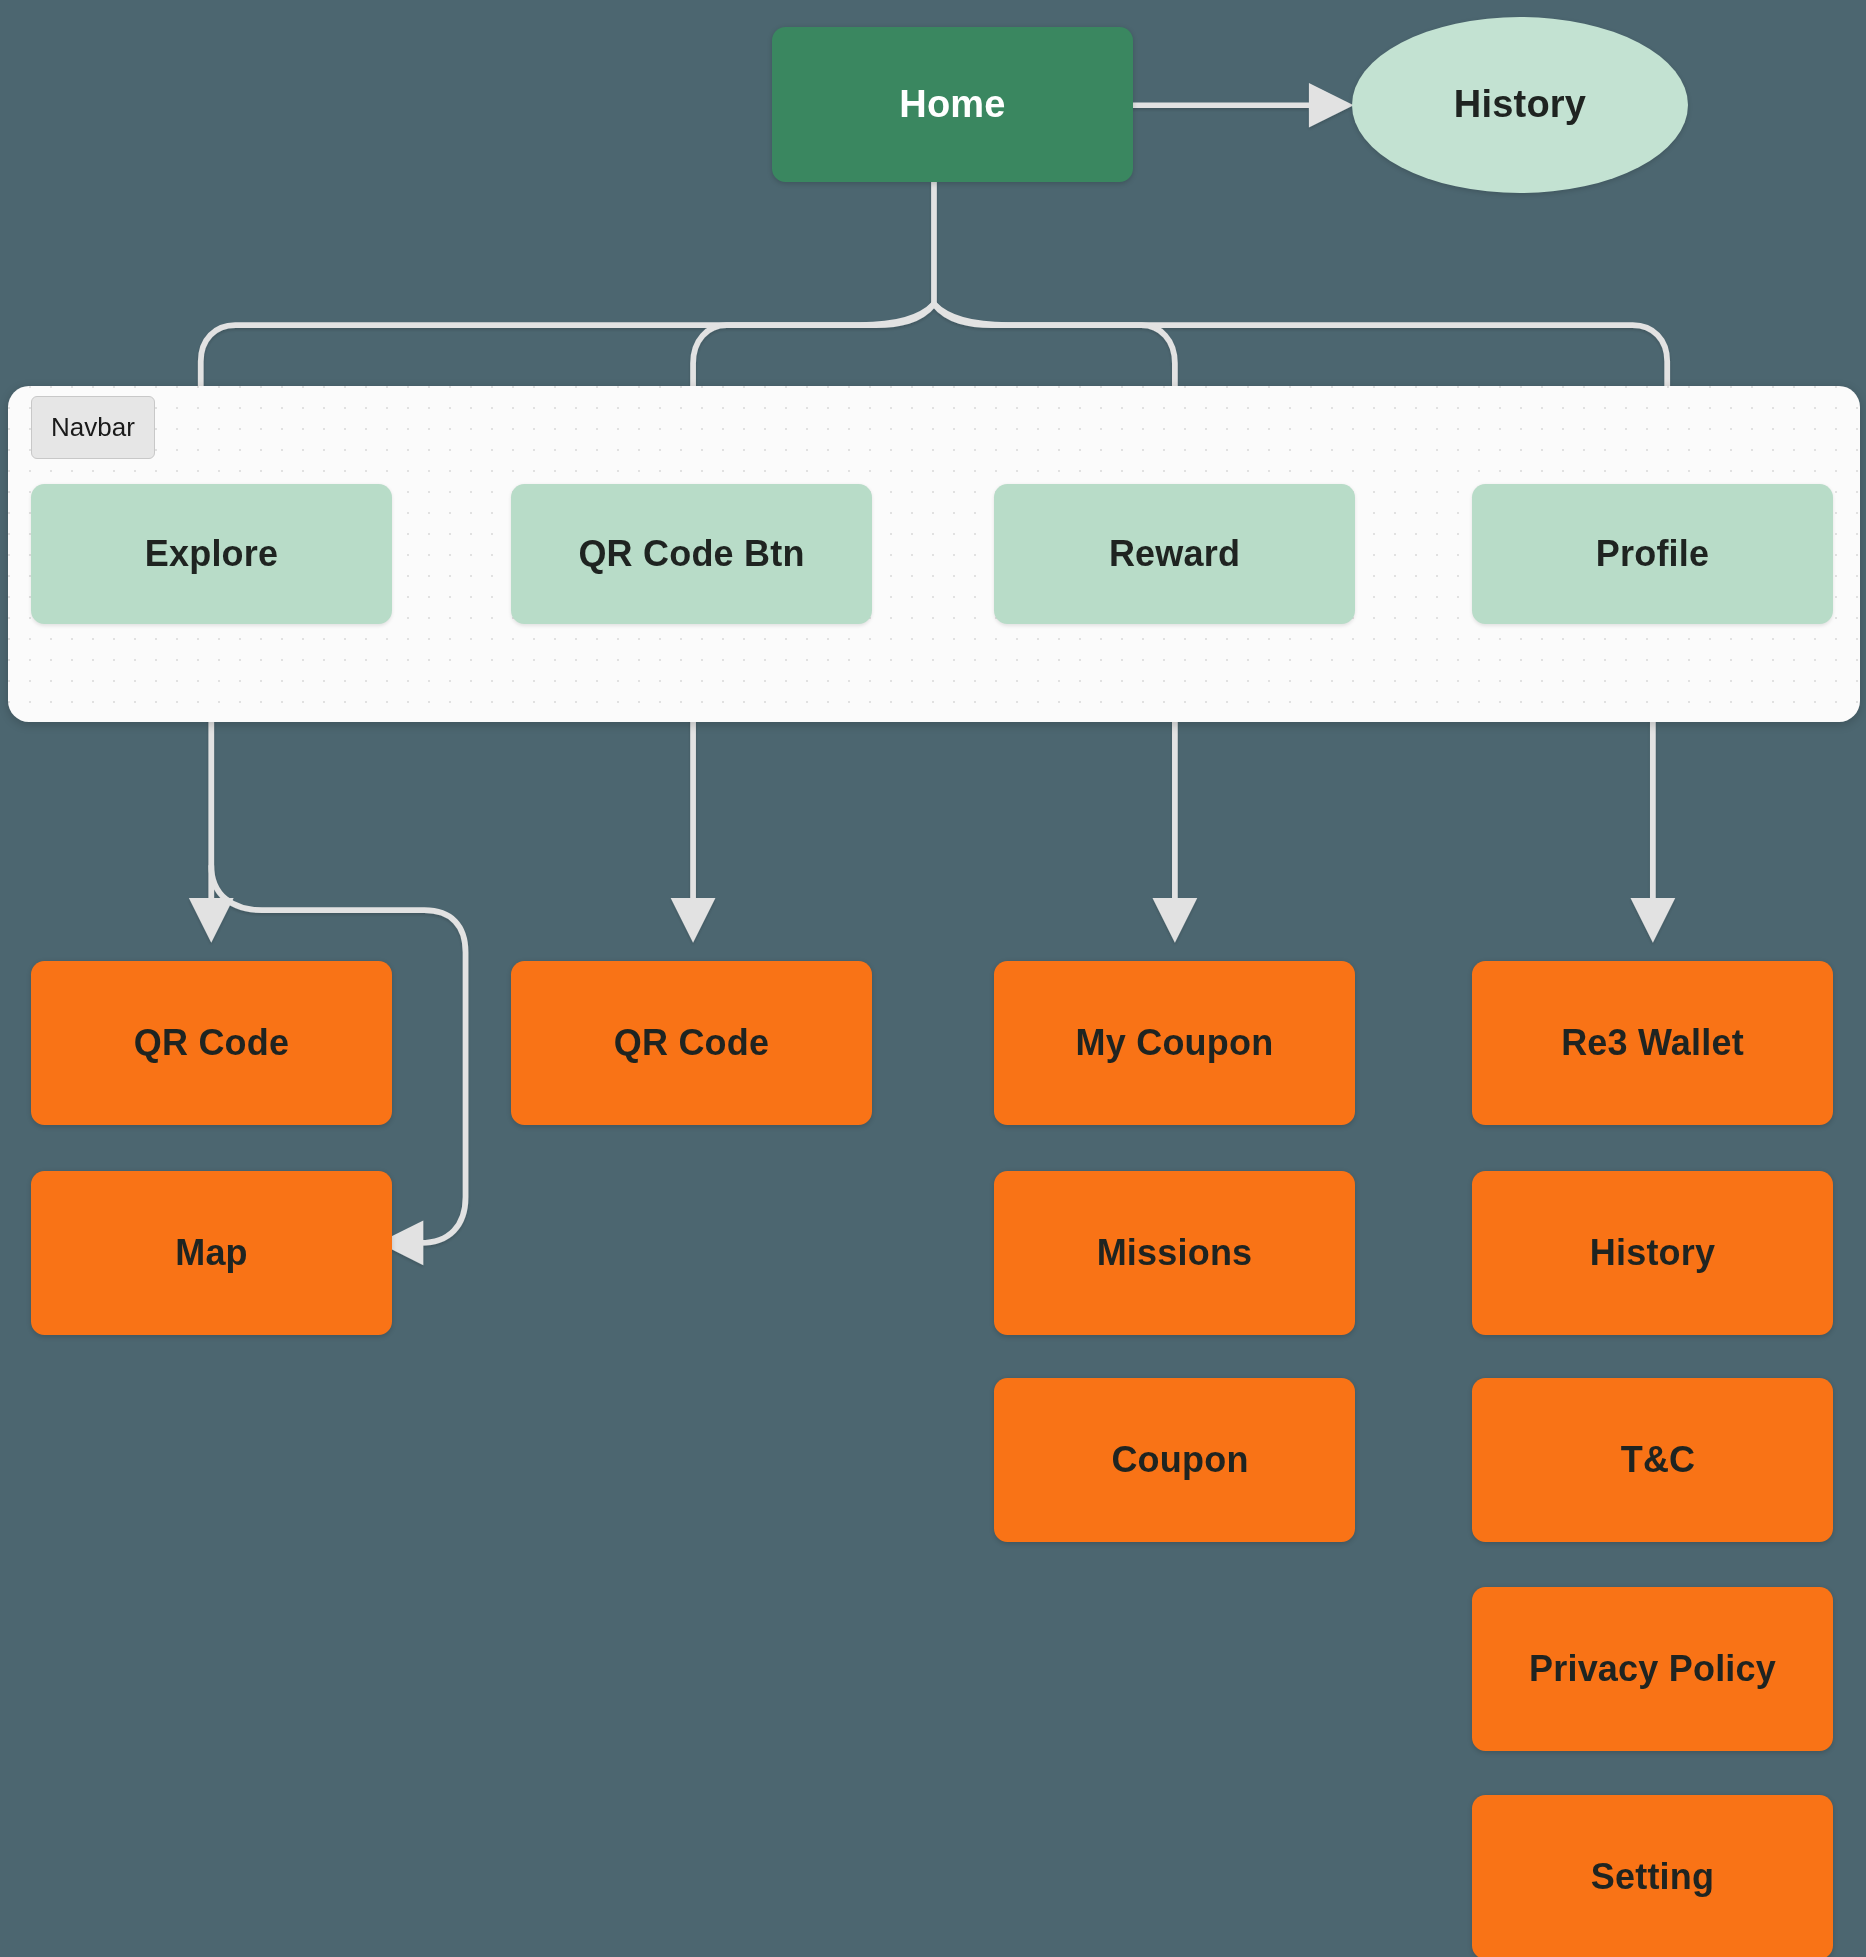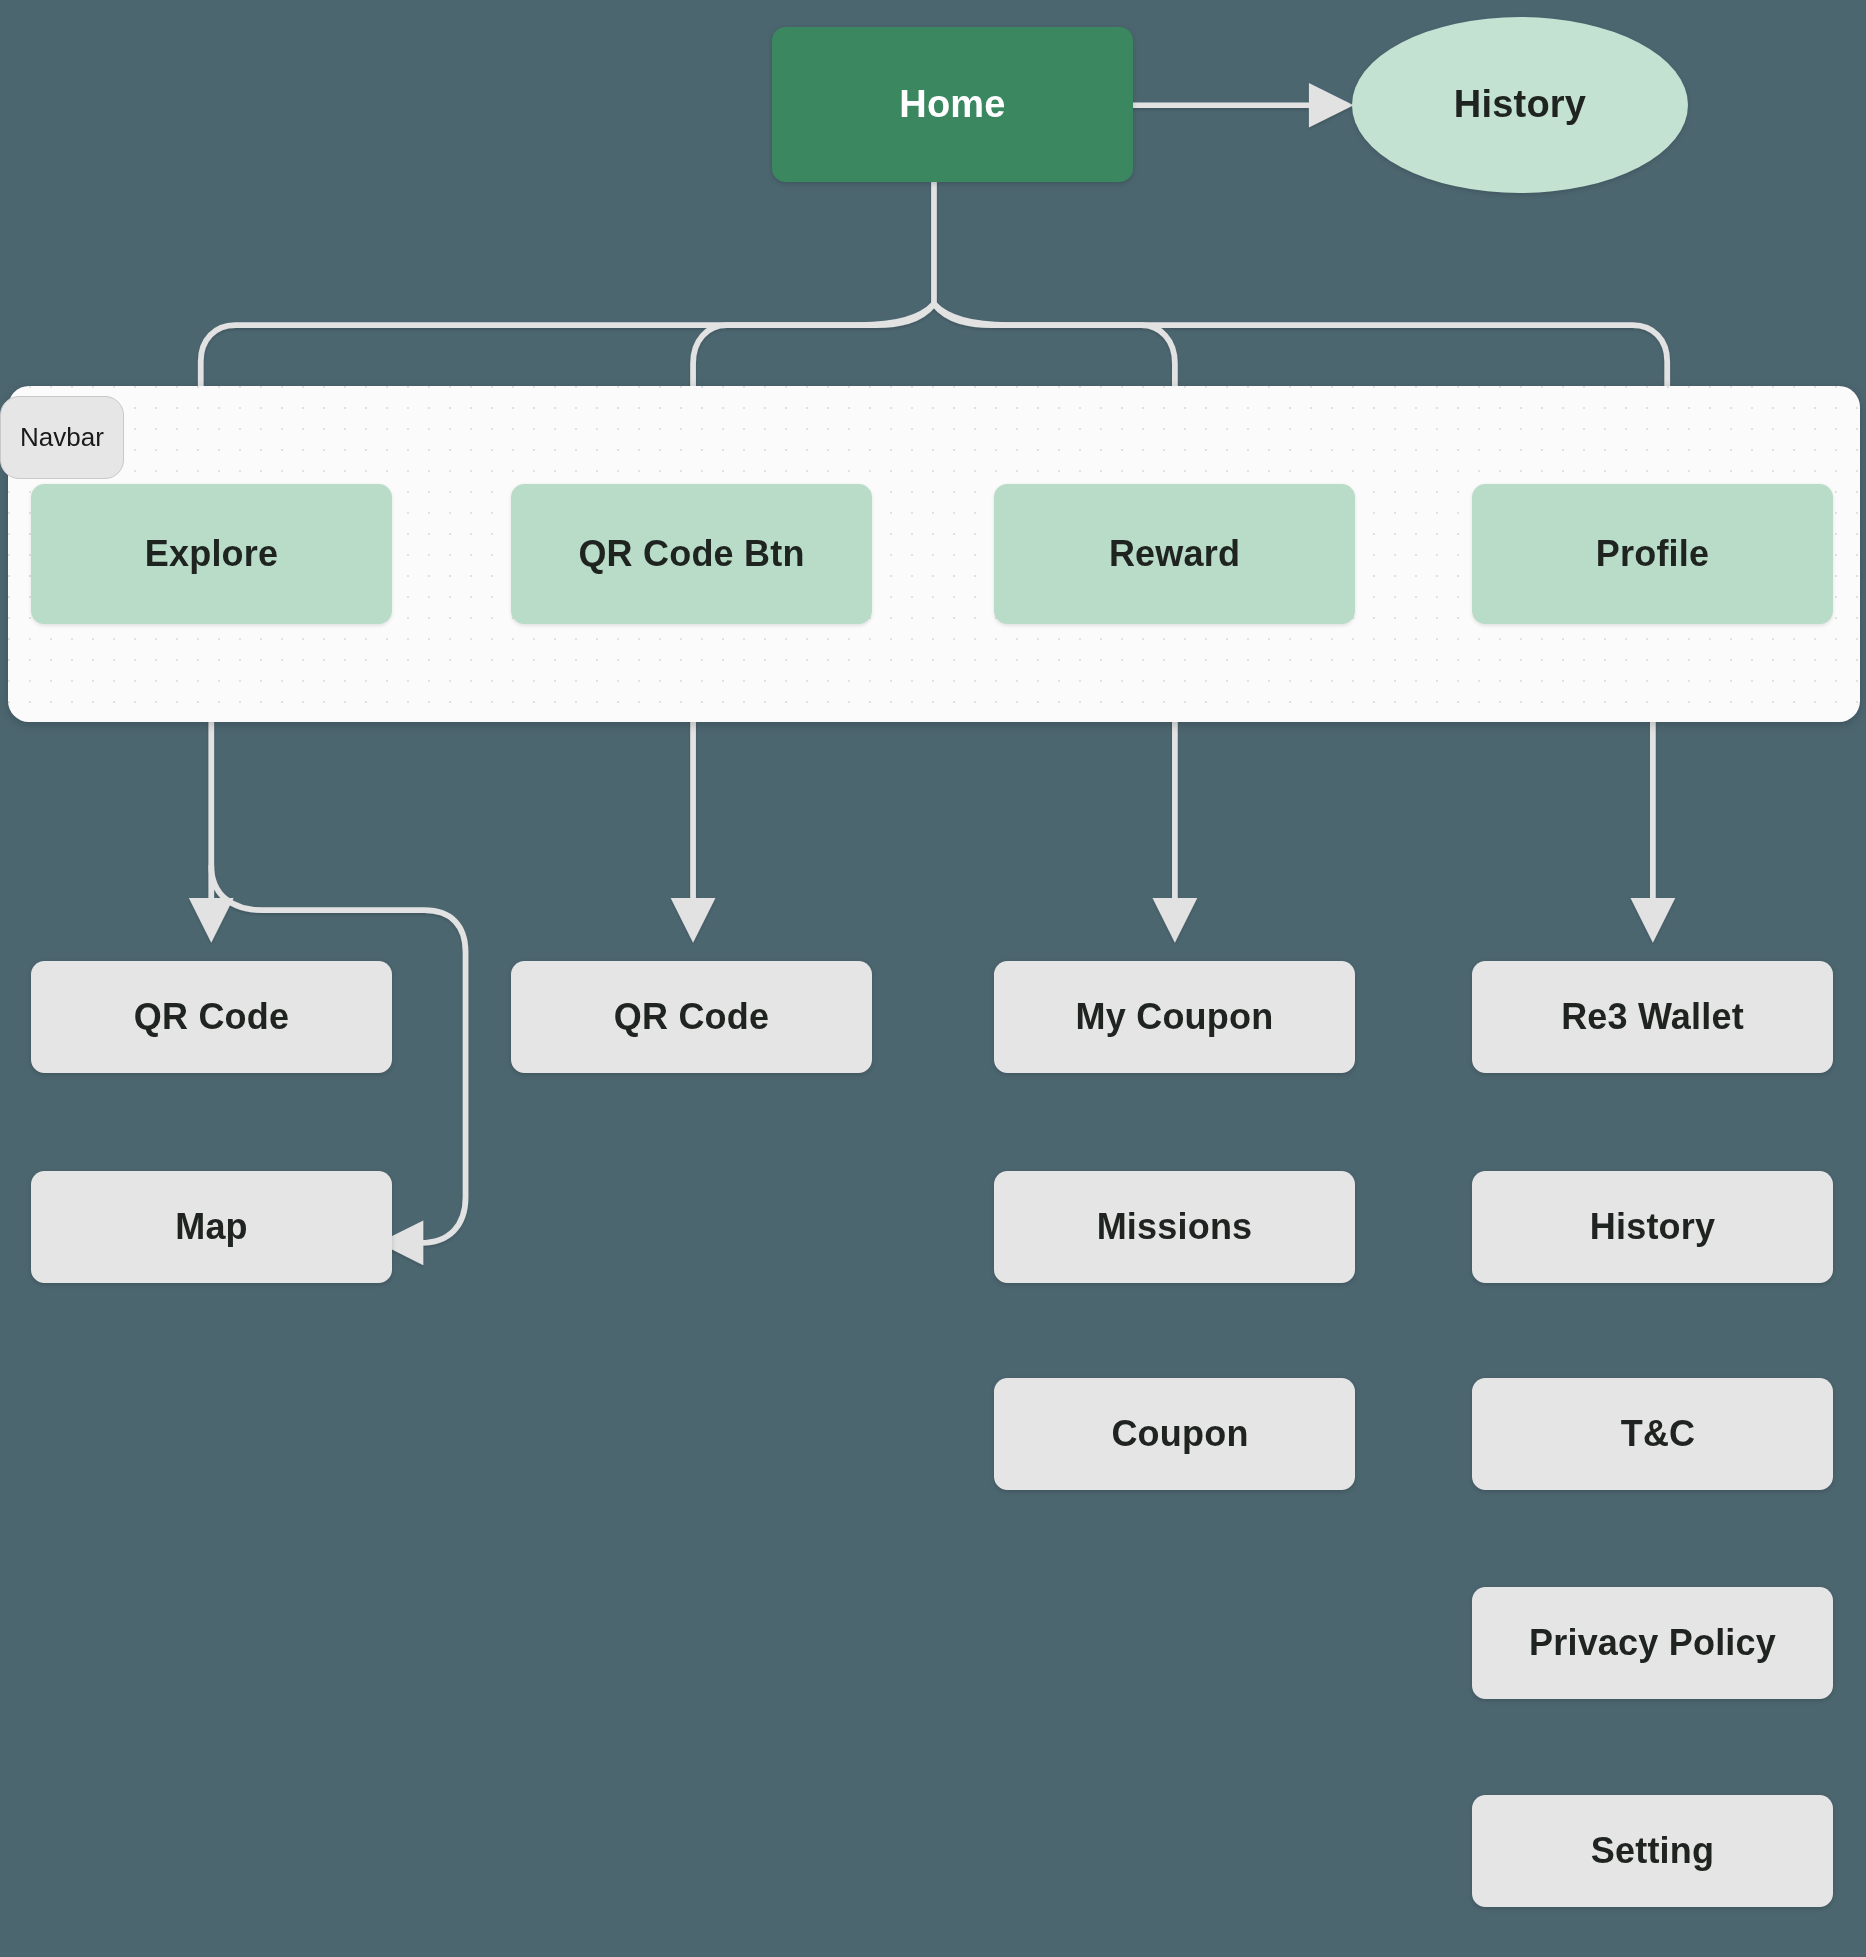--- a/index.html
+++ b/index.html
@@ -43,37 +43,37 @@
     position:absolute;z-index:2;
     left:7.6px;top:386px;width:1852px;height:336px;
     border-radius:21px;
     background:
       radial-gradient(circle at 1px 1px, rgba(0,0,0,.10) 1px, transparent 1.3px) 0 0/21px 21px,
       #FBFBFB;
     box-shadow:0 2.9px 9.6px rgba(0,0,0,.18);
   }
   .subgraph-label{
     position:absolute;z-index:4;
-    left:0;top:396px;
-    padding:25px 19px;
+    left:31px;top:396px;
+    padding:15px 19px;
     background:#E6E6E6;
     border:1.4px solid #C8C8C8;
-    border-radius:19px;
+    border-radius:6px;
     font-size:26px;font-weight:400;color:#1a1a1a;
     font-family:"Liberation Sans","DejaVu Sans",sans-serif;
   }
 
   .navitem{
     top:484px;height:140px;
     background:#B8DCC8;font-size:36px;border-radius:11.5px;
     box-shadow:0 1.9px 3.8px rgba(0,0,0,.10);
   }
   .leafbox{
-    height:112px;
-    background:#e5e5e5;font-size:36px;border-radius:13.4px;
+    height:164px;
+    background:#f97316;font-size:36px;border-radius:13.4px;
     box-shadow:0 1.9px 4.8px rgba(0,0,0,.16);
   }
 
   
   .col1{left:31px;width:361px;}
   .col2{left:511px;width:361px;}
   .col3{left:994px;width:361px;}
   .col4{left:1472px;width:361px;}
 
   .row1{top:961px;}

